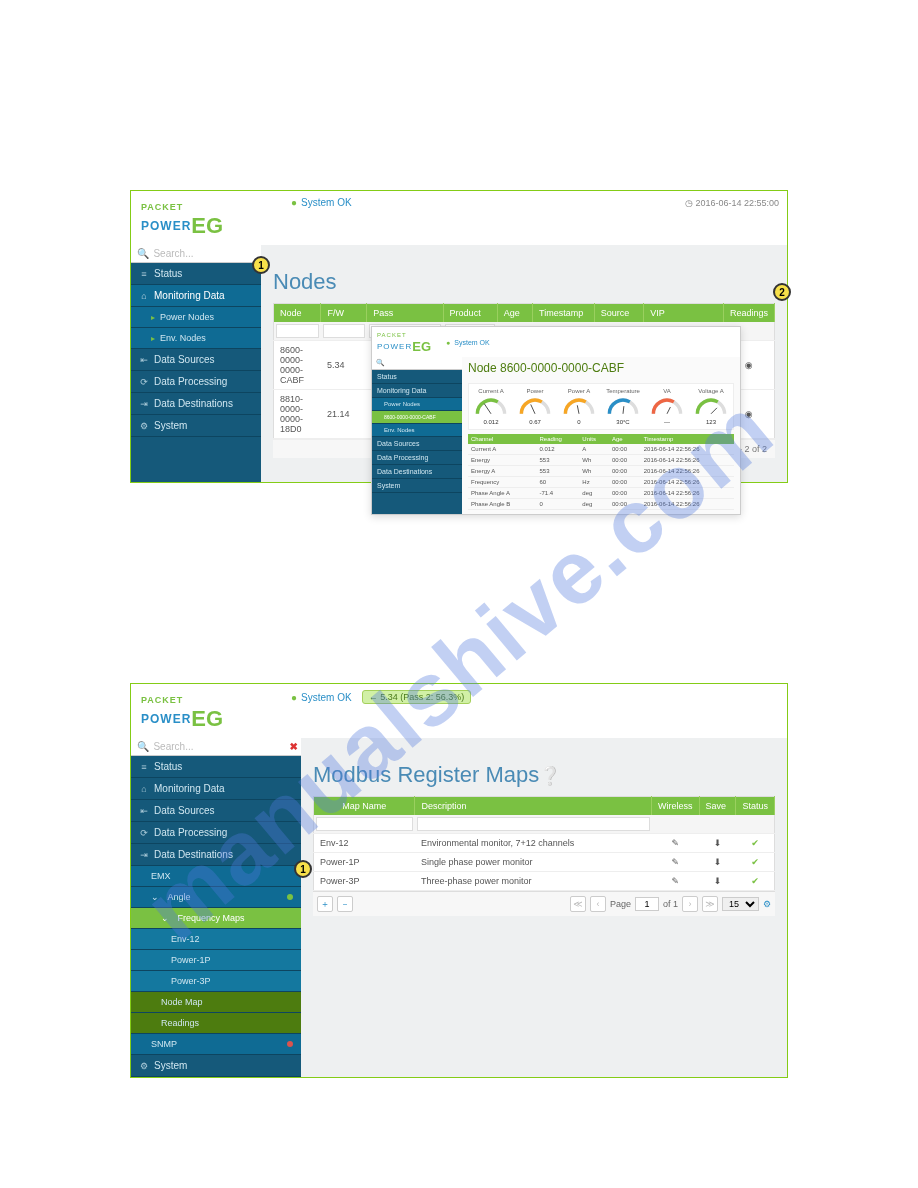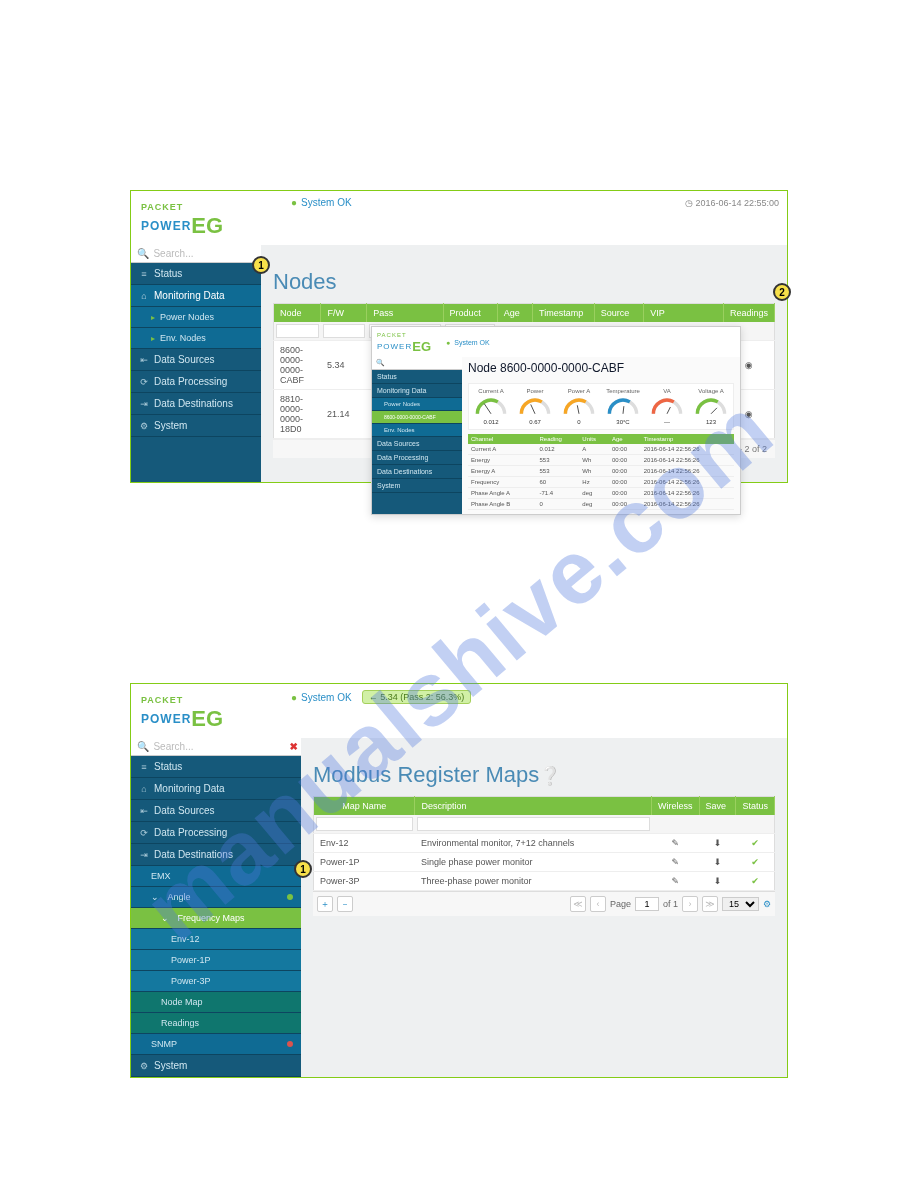--- a/index.html
+++ b/index.html
@@ -22,21 +22,21 @@
   .body-row { display: flex; background: #eef0f1; }
   .sidebar { width: 130px; background: #15597a; color: #cfe6f0; font-size: 10px; }
   .sidebar.big { width: 170px; }
   .search { background: #fff; padding: 3px 6px; display: flex; align-items: center; gap: 4px; border-bottom: 1px solid #ccc; }
   .search input { border: none; flex: 1; font-size: 10px; outline: none; color: #888; }
   .search input::placeholder { color: #bbb; }
   .search .xbtn { color: #d33; font-weight: bold; cursor: pointer; }
   .search .mag { color: #bbb; }
   .nav-item { padding: 5px 8px; border-bottom: 1px solid #0d4560; display: flex; align-items: center; gap: 5px; cursor: pointer; }
   .nav-item.sub { padding-left: 20px; background: #0f6b94; font-size: 9px; }
-  .nav-item.sub2 { padding-left: 30px; background: #0f766e; font-size: 9px; }
+  .nav-item.sub2 { padding-left: 30px; background: #4d7c0f; font-size: 9px; }
   .nav-item.sub3 { padding-left: 40px; background: #14789f; font-size: 9px; }
   .nav-item.active { background: #7ac142; color: #fff; }
   .nav-item.active-mon { background: #0f6b94; color: #fff; }
   .nav-item .arrow { color: #7ac142; font-size: 8px; }
   .nav-item .dot { width: 6px; height: 6px; border-radius: 50%; background: #7ac142; margin-left: auto; }
   .nav-item .dot.red { background: #d9534f; }
   .nav-icon { width: 10px; display: inline-block; text-align: center; opacity: 0.8; font-size: 9px; }
   .main { flex: 1; padding: 24px 12px; background: #eef0f1; }
   .page-title { color: #4a8bb5; font-size: 22px; font-weight: normal; margin-bottom: 8px; }
   .page-title .help { color: #2a8fc7; font-size: 18px; }
@@ -57,21 +57,21 @@
   .viewing { text-align: right; font-size: 9px; color: #777; padding: 4px 8px; background: #f7f7f7; border-top: 1px solid #eee; }
 
   
   .detail-pop { position: absolute; top: 135px; left: 240px; width: 370px; background: #fff; border: 1px solid #ccc; box-shadow: 0 2px 8px rgba(0,0,0,0.15); display: flex; }
   .detail-pop .mini-sidebar { width: 90px; background: #15597a; font-size: 7px; color: #cfe6f0; }
   .detail-pop .mini-sidebar .nav-item { padding: 3px 5px; font-size: 7px; }
   .detail-pop .mini-sidebar .nav-item.sub { padding-left: 12px; font-size: 6px; }
   .detail-pop .mini-sidebar .search { padding: 2px 4px; }
   .detail-pop .mini-logo { background: #fff; padding: 3px 5px; font-size: 8px; }
   .detail-main { flex: 1; padding: 4px 6px; background: #fafafa; font-size: 7px; }
-  .detail-main .node-title { color: #0f172a; font-size: 12px; margin-bottom: 8px; }
+  .detail-main .node-title { color: #4d7c0f; font-size: 12px; margin-bottom: 8px; }
   .gauges { display: flex; gap: 4px; margin-bottom: 4px; background: #fff; border: 1px solid #eee; padding: 4px 2px; }
   .gauge { flex: 1; text-align: center; }
   .gauge-label { font-size: 6px; color: #666; margin-bottom: 2px; }
   .gauge svg { width: 34px; height: 22px; }
   .gauge-val { font-size: 6px; color: #333; }
   .mini-grid { width: 100%; border-collapse: collapse; font-size: 6px; }
   .mini-grid th { background: #7ac142; color: #fff; padding: 2px 3px; text-align: left; font-weight: normal; }
   .mini-grid td { padding: 2px 3px; border-bottom: 1px solid #eee; color: #555; }
 
   

